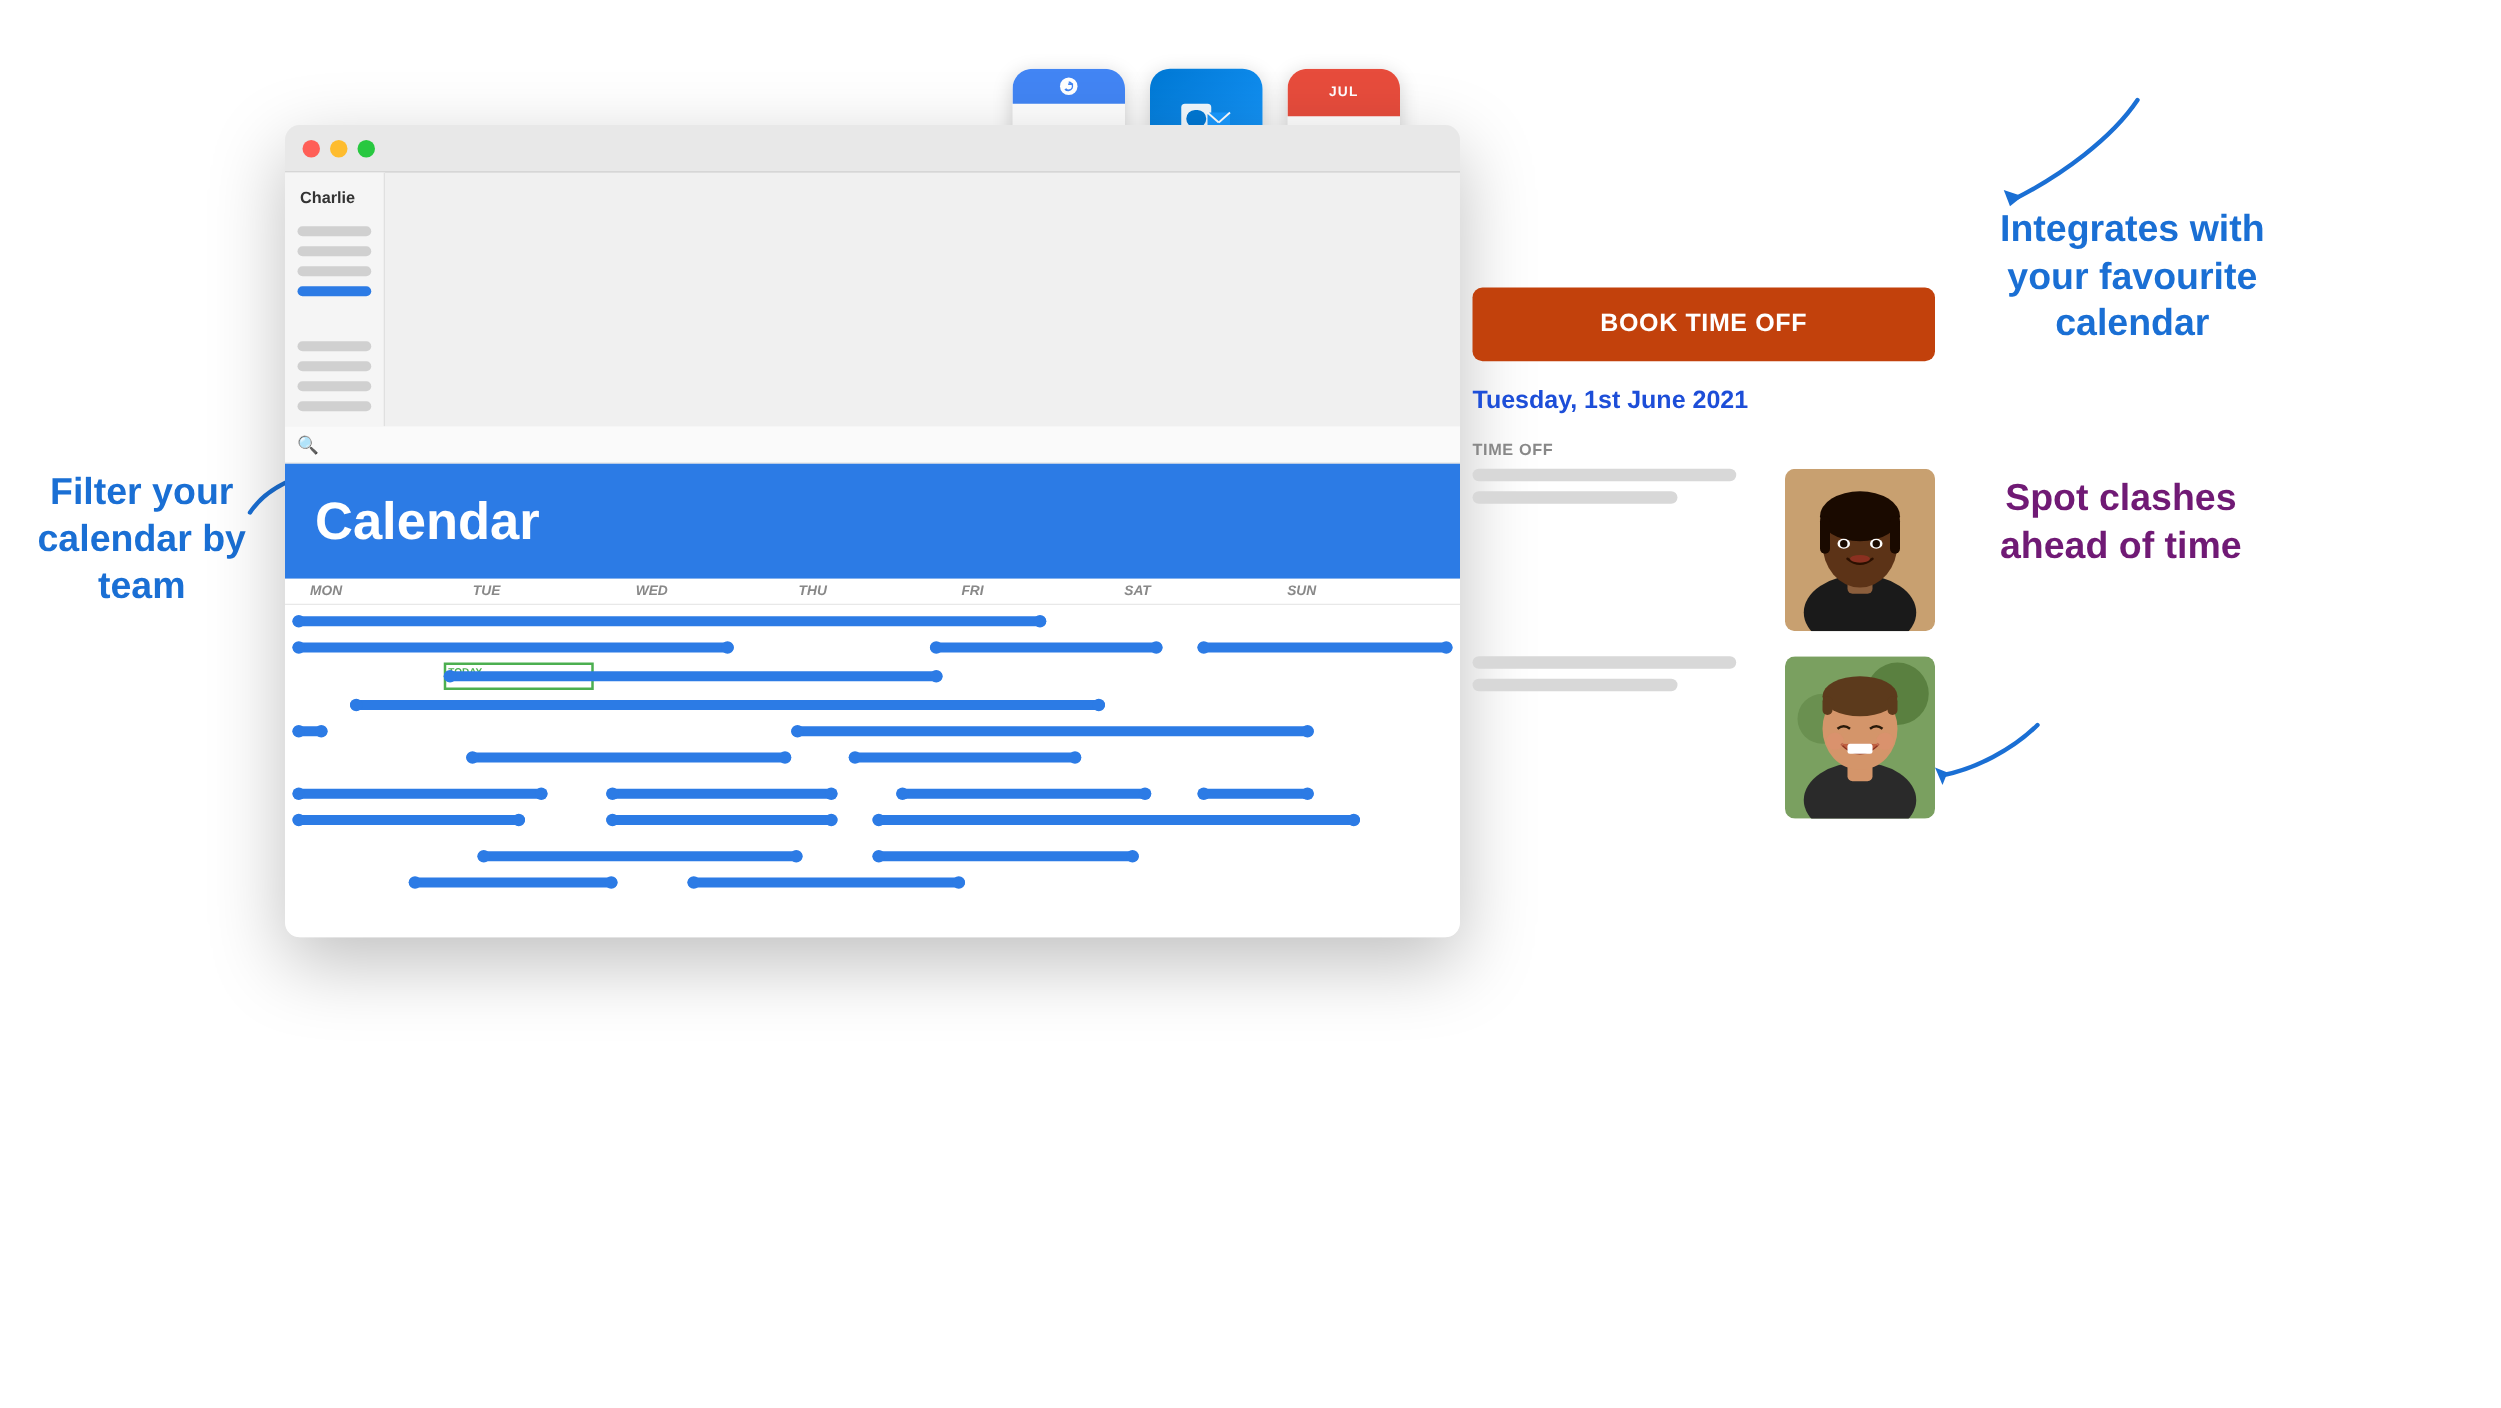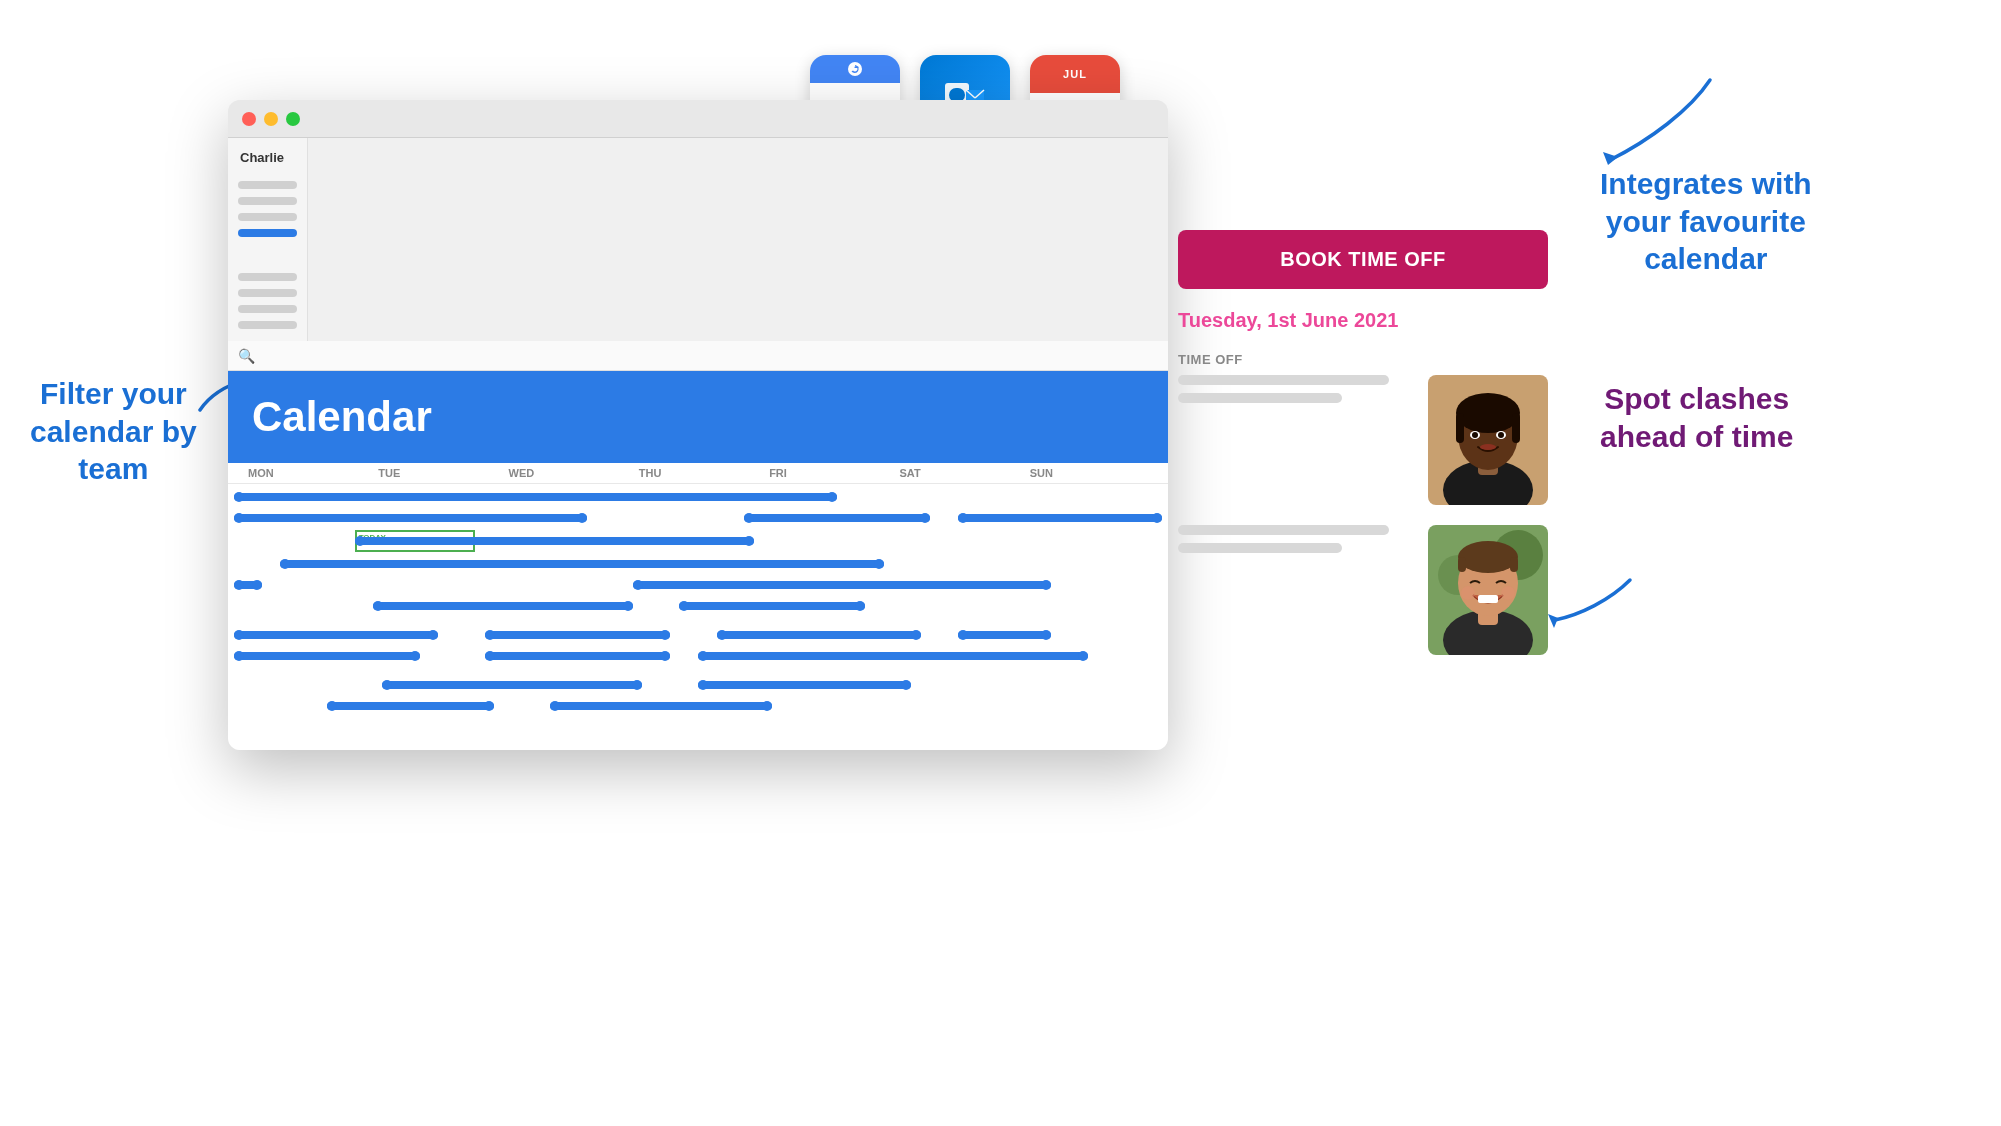--- a/index.html
+++ b/index.html
@@ -135,41 +135,42 @@
       padding: 0 14px;
       border-bottom: 1px solid #e8e8e8;
     }
 
     .cal-day-label {
       font-size: 11px;
       font-weight: 600;
       color: #888;
       padding: 4px 6px;
       text-align: left;
+      font-style: italic;
     }
 
     .book-btn {
-      background: #be185d;
+      background: #c2410c;
       color: white;
       font-size: 20px;
       font-weight: 700;
       padding: 18px 28px;
       border: none;
       border-radius: 8px;
       cursor: pointer;
       width: 370px;
       text-align: center;
       letter-spacing: 0.5px;
     }
 
     .date-display {
       margin-top: 20px;
       font-size: 20px;
       font-weight: 600;
-      color: #ec4899;
+      color: #1d4ed8;
     }
 
     .time-off-label {
       font-size: 13px;
       font-weight: 600;
       color: #888;
       text-transform: uppercase;
       letter-spacing: 0.5px;
       margin-top: 20px;
       margin-bottom: 8px;

